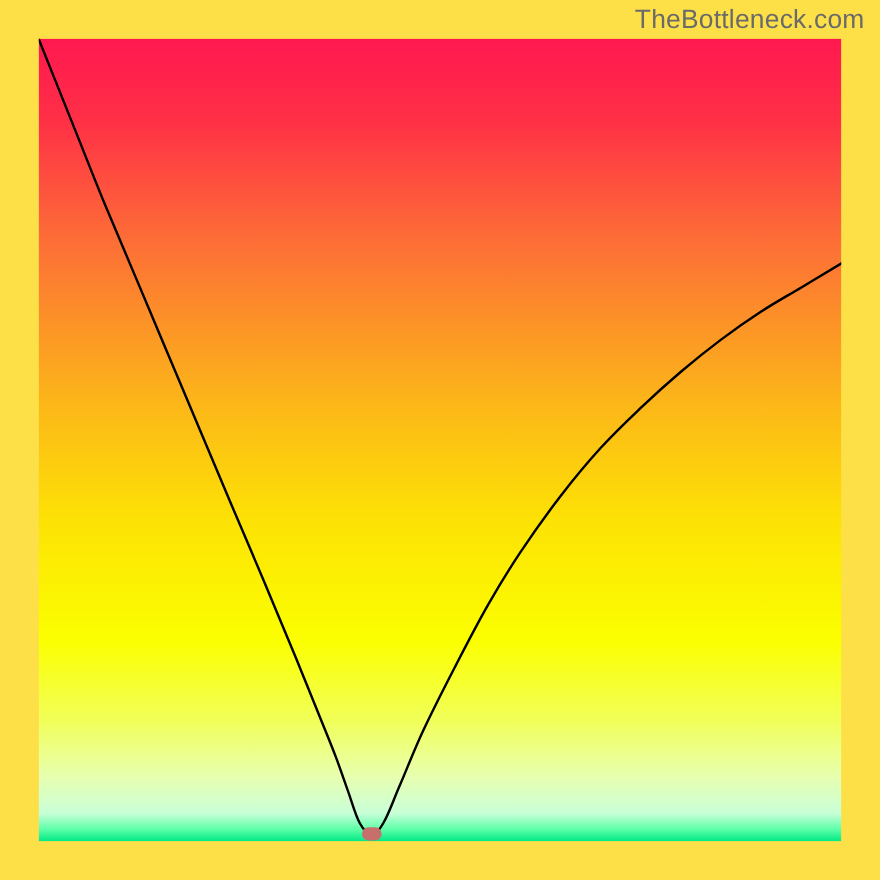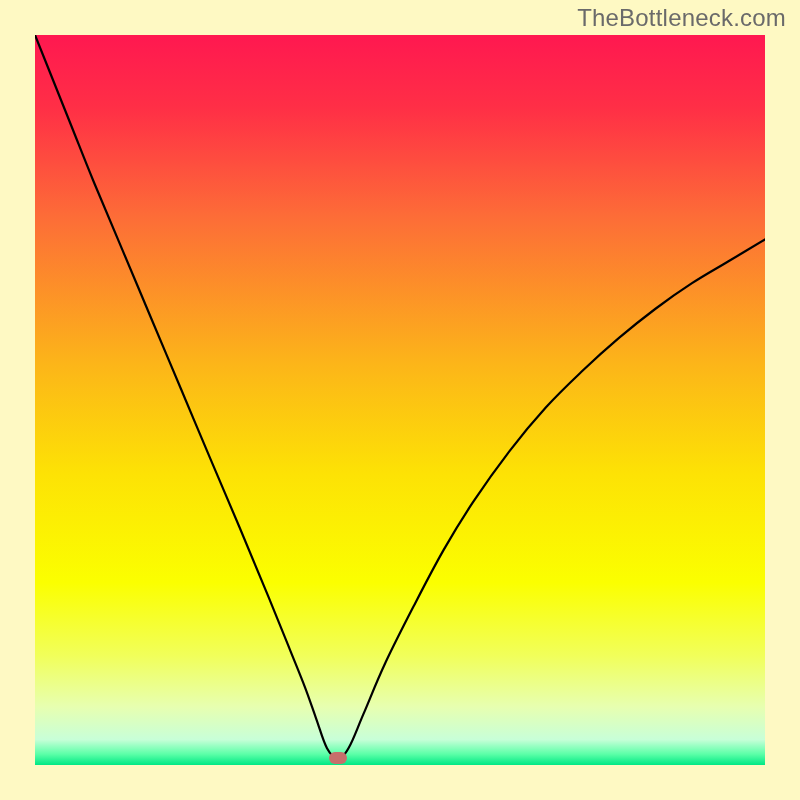--- a/index.html
+++ b/index.html
@@ -10,21 +10,21 @@
     background: #000;
     overflow: hidden;
     font-family: Arial, Helvetica, sans-serif;
   }
   .frame {
     position: absolute;
     top: 0;
     left: 0;
     width: 800px;
     height: 800px;
-    background: #fef9c3;
+    background: #fde047;
   }
   .plot-area {
     position: absolute;
     top: 35px;
     left: 35px;
     width: 730px;
     height: 730px;
     overflow: hidden;
   }
   .gradient {

